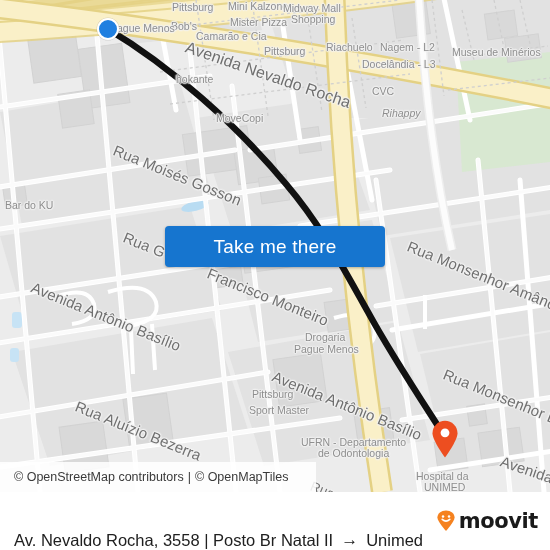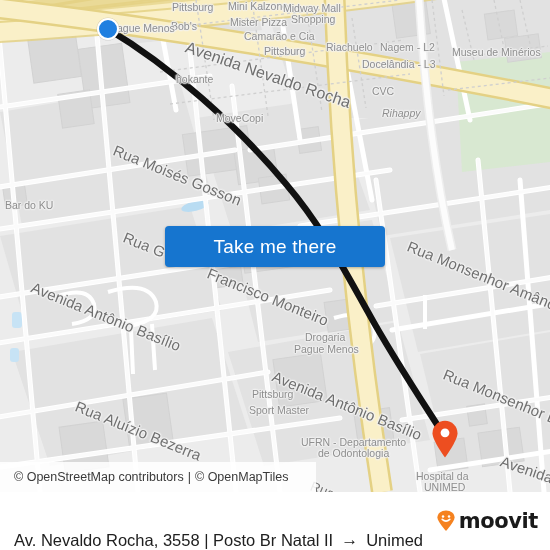--- a/index.html
+++ b/index.html
@@ -255,21 +255,21 @@
       </g>
     </svg>
 
     <div id="labels">
         <div class="maplabel poi" style="left: 172px; top: 1px;">Pittsburg</div>
         <div class="maplabel poi" style="left: 228px; top: 0px;">Mini Kalzone</div>
         <div class="maplabel poi" style="left: 283px; top: 2px;">Midway Mall</div>
         <div class="maplabel poi" style="left: 291px; top: 13px;">Shopping</div>
         <div class="maplabel poi" style="left: 171px; top: 20px;">Bob's</div>
         <div class="maplabel poi" style="left: 216px; top: 16px; padding-left: 14px;">Mister Pizza</div>
-        <div class="maplabel poi" style="left: 196px; top: 30px; margin-left: 48px;">Camarão e Cia</div>
+        <div class="maplabel poi" style="left: 196px; top: 30px;">Camarão e Cia</div>
         <div class="maplabel poi" style="left: 264px; top: 45px;">Pittsburg</div>
         <div class="maplabel poi" style="left: 326px; top: 41px; text-align: right;">Riachuelo</div>
         <div class="maplabel poi" style="left: 380px; top: 41px;">Nagem - L2</div>
         <div class="maplabel poi" style="left: 337px; top: 58px; margin-left: 25px;">Docelândia - L3</div>
         <div class="maplabel poi" style="left: 452px; top: 46px;">Museu de Minérios</div>
         <div class="maplabel poi" style="left: 372px; top: 85px;">CVC</div>
         <div class="maplabel poi" style="left: 117px; top: 22px;">ague Menos</div>
         <div class="maplabel poi" style="left: 176px; top: 73px;">hokante</div>
         <div class="maplabel poi" style="left: 216px; top: 94px; margin-top: 18px;">MoveCopi</div>
         <div class="maplabel poi" style="left: 382px; top: 107px; font-style: italic;">Rihappy</div>

